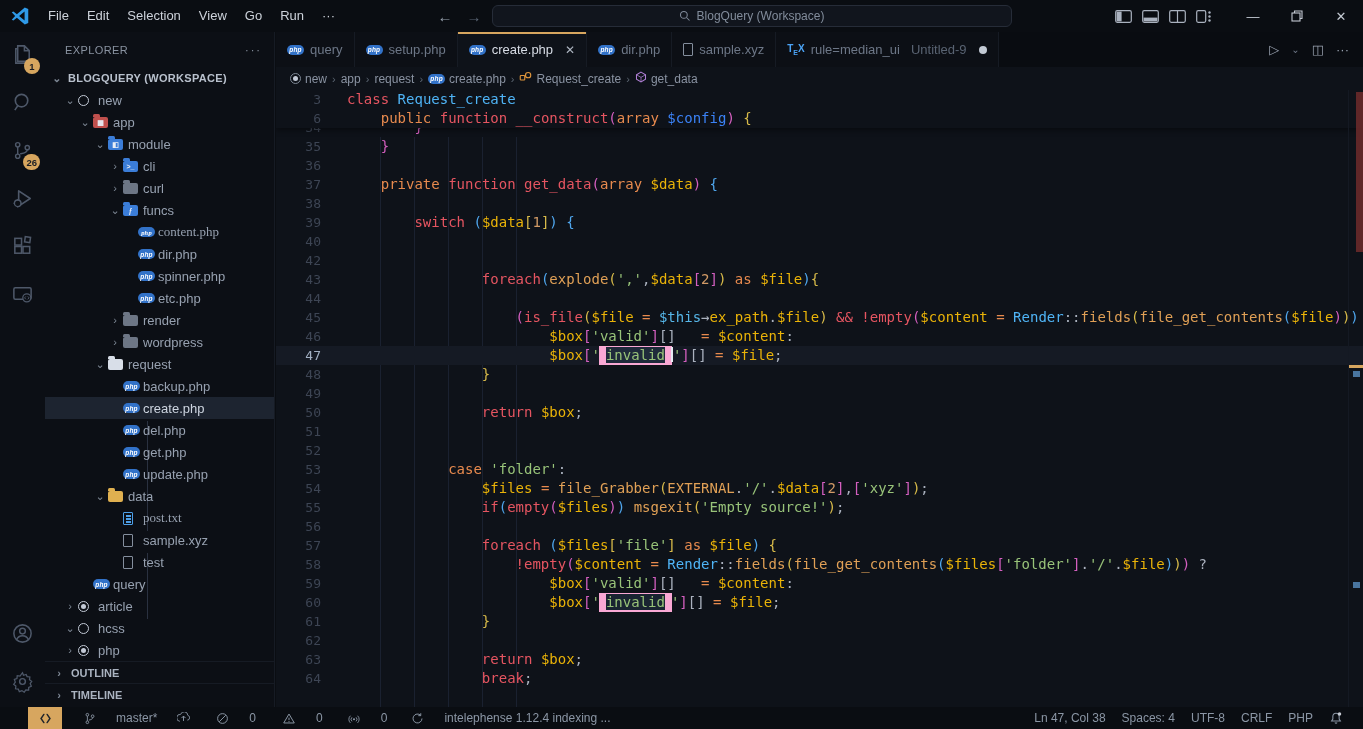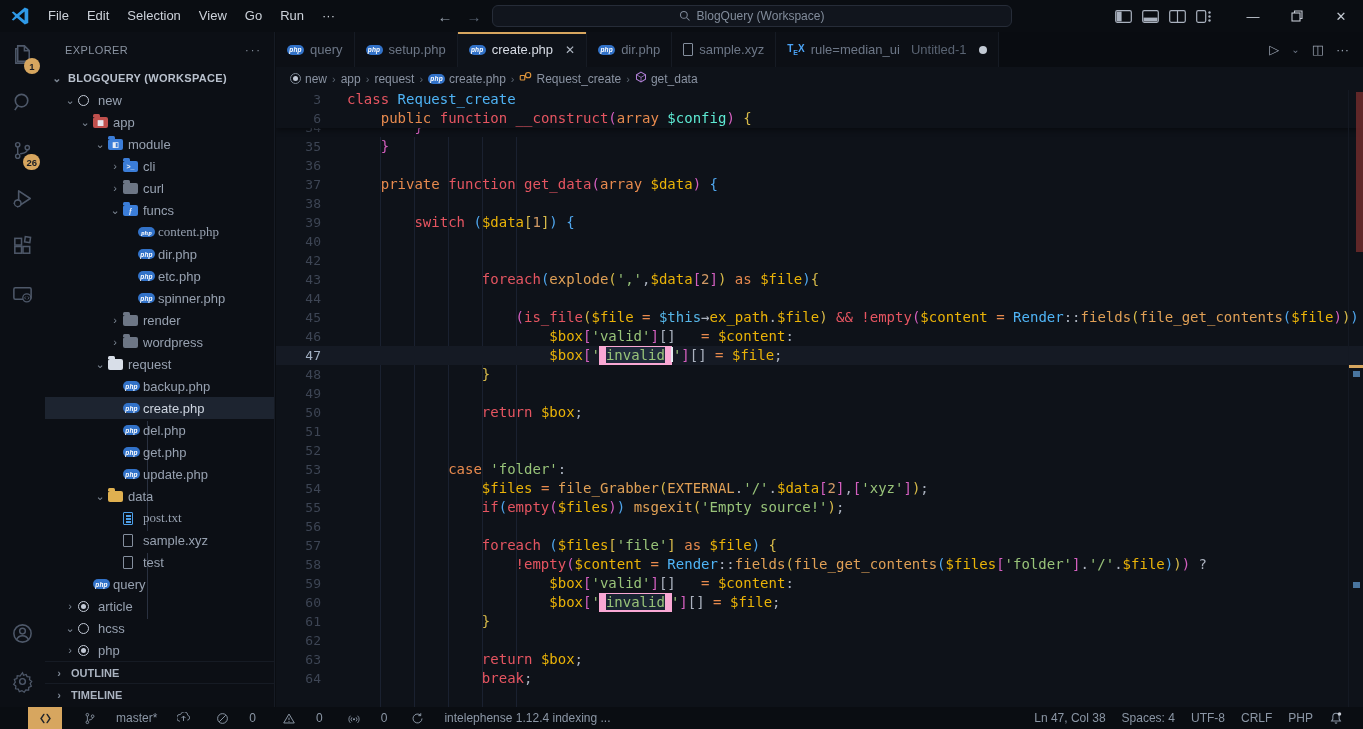--- a/index.html
+++ b/index.html
@@ -123,21 +123,21 @@
   .statusbar { position:absolute; left:0; right:0; bottom:0; height:22px; background:#0a0d12;
     color:#8b96a5; font-size:12px; display:flex; align-items:center; }
   .sb-left { display:flex; align-items:center; height:22px; }
   .sb-item { display:flex; align-items:center; gap:20px; padding:0 8px; height:22px; }
   .sb-item svg { display:block; }
   .remote-pill { margin-left:28px; width:34px; height:22px; background:var(--accent);
     display:flex; align-items:center; justify-content:center; color:#20242b; }
   .sb-right { margin-left:auto; display:flex; align-items:center; padding-right:12px; }
   .tk-vth { }
 </style>
-<style>.tk-kw{color:#e55561}.tk-kw2{color:#e78a4e}.tk-fn{color:#e0a056}.tk-cls{color:#4fb4f6}.tk-var{color:#eab308}.tk-vth{color:#56b6e8}.tk-vpm{color:#5eead4}.tk-str{color:#98c379}.tk-num{color:#d19a66}.tk-pun{color:#abb2bf}.tk-op{color:#e78a4e}.tk-b1{color:#d7ba4a}.tk-b2{color:#d45fc0}.tk-b3{color:#4fa6ed}.tk-txt{color:#ced4df}:root{--accent:#d7a65f}</style></head>
+<style>.tk-kw{color:#e55561}.tk-kw2{color:#e78a4e}.tk-fn{color:#e0a056}.tk-cls{color:#4fb4f6}.tk-var{color:#eab308}.tk-vth{color:#56b6e8}.tk-vpm{color:#3b82f6}.tk-str{color:#98c379}.tk-num{color:#d19a66}.tk-pun{color:#abb2bf}.tk-op{color:#e78a4e}.tk-b1{color:#d7ba4a}.tk-b2{color:#d45fc0}.tk-b3{color:#4fa6ed}.tk-txt{color:#ced4df}:root{--accent:#d7a65f}</style></head>
 <body>
 
 <div id="app">
 
   <div class="titlebar">
     <svg class="vscode-logo" viewBox="0 0 24 24">
       <path fill="#2f9ae8" d="M17.2 2.6 8.6 10 4.8 7.1 3 8l3.7 4L3 16l1.8.9L8.6 14l8.6 7.4 3.8-1.8V4.4zM17 7.2v9.6L11 12z"></path>
     </svg>
     <div class="menus">
         <div class="menu-item">File</div>
@@ -329,28 +329,28 @@
           <span class="t-icon">
             <span class="php-badge">php</span>
           </span>
           <span class="t-label">dir.php</span>
         </div>
         <div class="tree-row" style="padding-left: 77px;">
           <span class="chev"></span>
           <span class="t-icon">
             <span class="php-badge">php</span>
           </span>
+          <span class="t-label">spinner.php</span>
+        </div>
+        <div class="tree-row" style="padding-left: 77px;">
+          <span class="chev"></span>
+          <span class="t-icon">
+            <span class="php-badge">php</span>
+          </span>
           <span class="t-label">etc.php</span>
-        </div>
-        <div class="tree-row" style="padding-left: 77px;">
-          <span class="chev"></span>
-          <span class="t-icon">
-            <span class="php-badge">php</span>
-          </span>
-          <span class="t-label">spinner.php</span>
         </div>
         <div class="tree-row" style="padding-left: 62px;">
           <span class="chev">›</span>
           <span class="t-icon">
             <span class="folder" style="background: rgb(109, 118, 133);"></span>
           </span>
           <span class="t-label">render</span>
         </div>
         <div class="tree-row" style="padding-left: 62px;">
           <span class="chev">›</span>
@@ -489,21 +489,21 @@
           <span class="php-badge">php</span>
           <span>dir.php</span>
         </div>
         <div class="tab">
           <span class="file-ic"></span>
           <span>sample.xyz</span>
         </div>
         <div class="tab">
           <span class="tex-ic">T<sub>E</sub>X</span>
           <span>rule=median_ui</span>
-          <span class="suffix">Untitled-1</span>
+          <span class="suffix">Untitled-9</span>
           <span class="dirty-dot"></span>
         </div>
         <div class="tab-actions">
           <span>▷</span>
           <span style="font-size: 10px; color: rgb(109, 119, 135);">⌄</span>
           <span>◫</span>
           <span>···</span>
         </div>
       </div>
     <div class="breadcrumb" id="breadcrumb">

